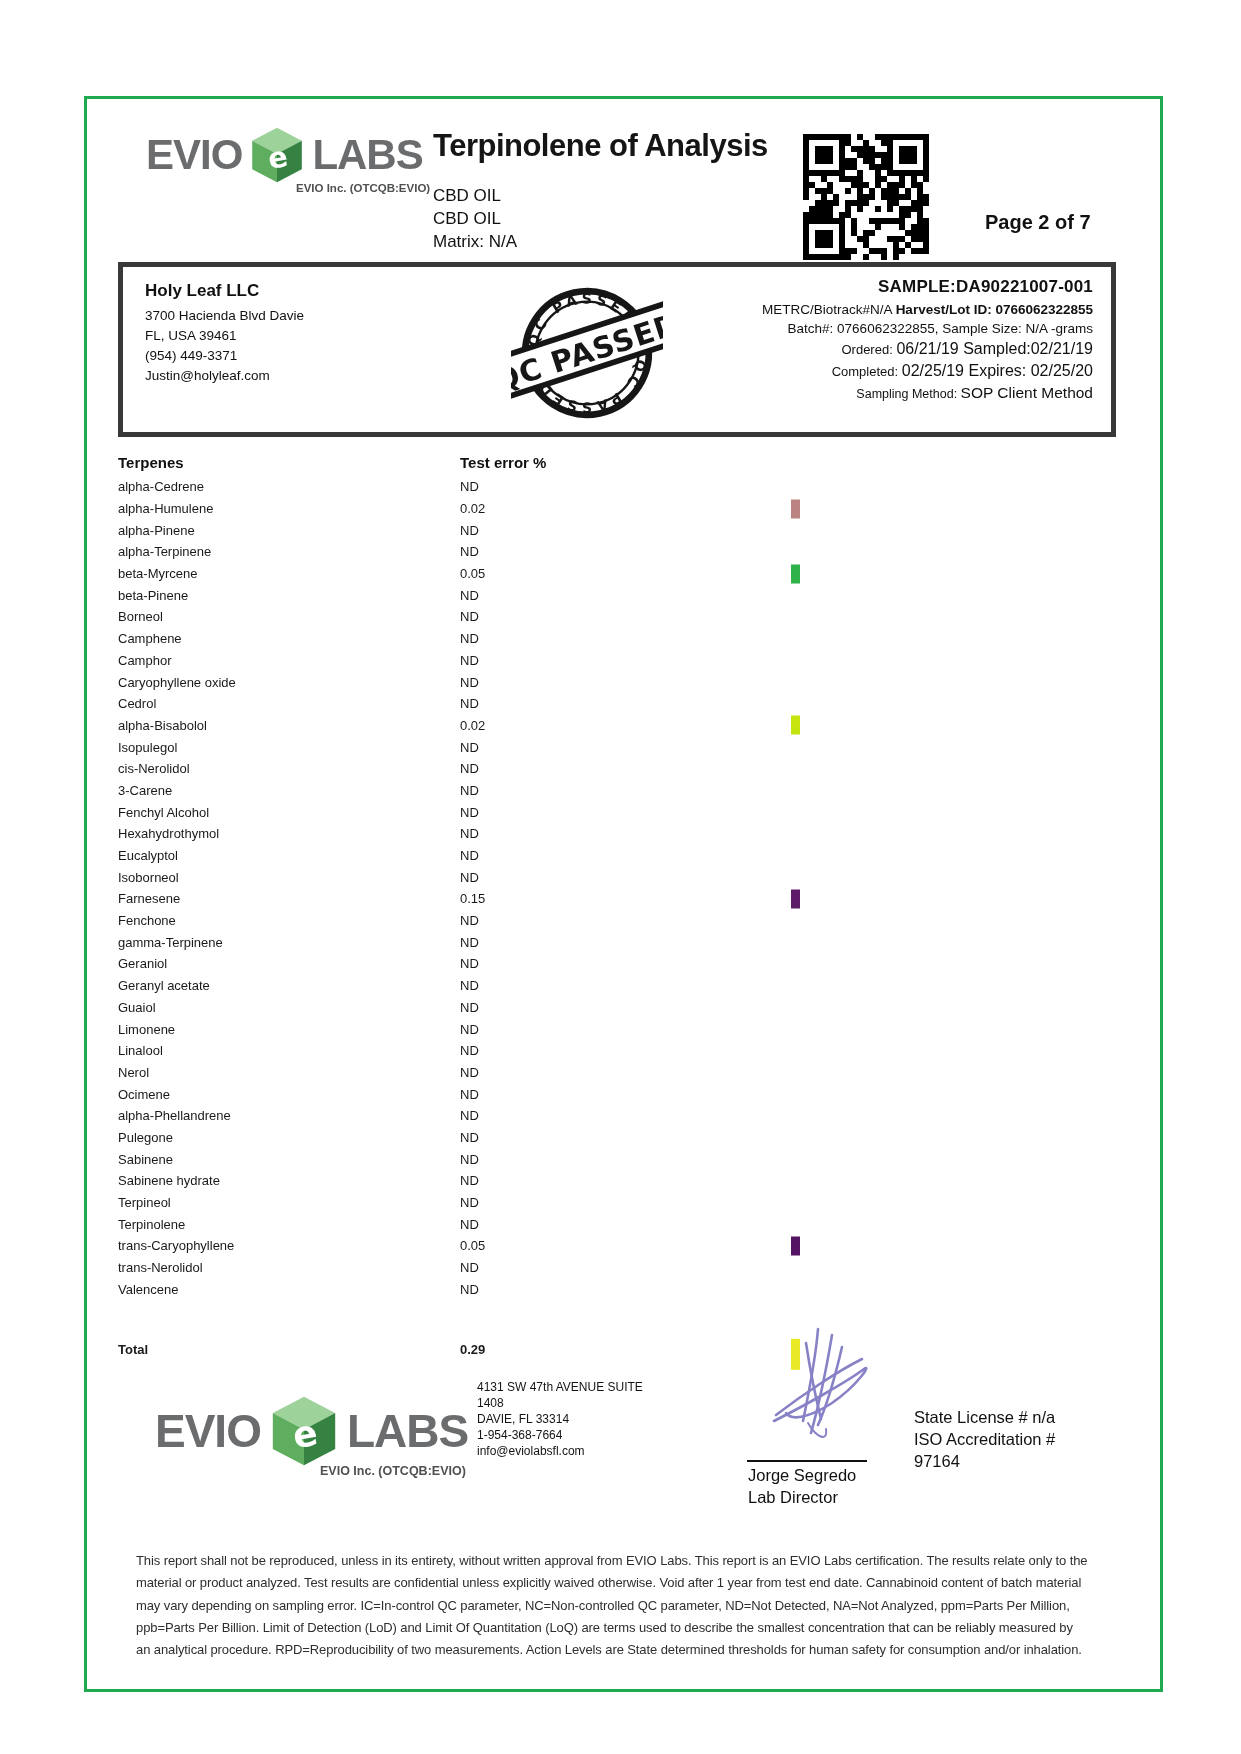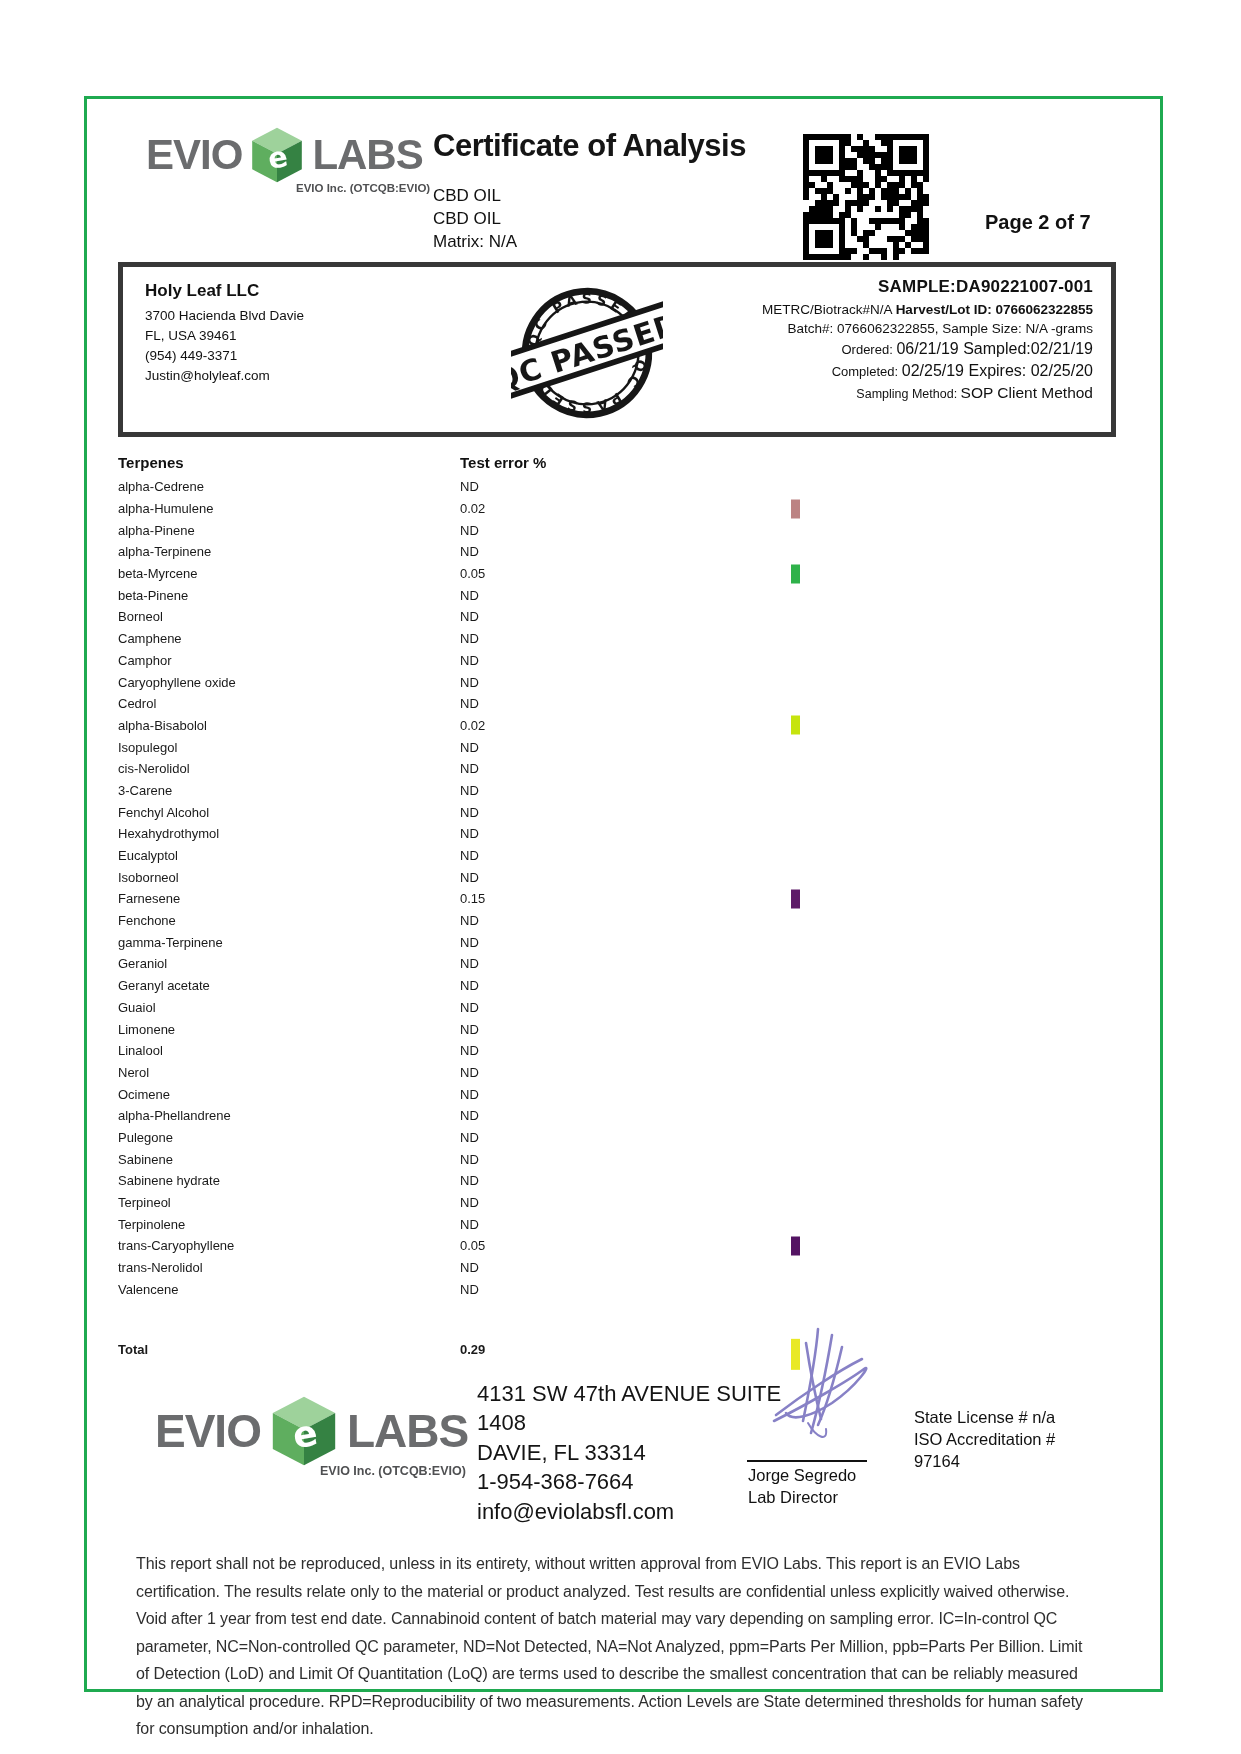--- a/index.html
+++ b/index.html
@@ -64,27 +64,27 @@
   .th2{left:460px;top:454px;font-size:15px;font-weight:bold;}
   .trows{left:118px;top:476px;width:720px;}
   .trow{position:relative;display:flex;align-items:center;height:21.7px;font-size:13px;color:#1a1a1a;}
   .tname{width:342px;}
   .trow.total{font-weight:bold;margin-top:39px;}
   .bar{position:absolute;left:673px;width:9px;height:19px;top:50%;transform:translateY(-50%);}
   .bar.tall{height:31px;transform:translateY(-36%);}
 
   
   .f-logo{left:155px;top:1392px;}
-  .f-address{left:477px;top:1379px;font-size:22px;line-height:1.34;color:#141414;}
+  .f-address{left:477px;top:1379px;font-size:12px;line-height:1.34;color:#141414;}
   .signature{left:760px;top:1323px;width:125px;height:130px;}
   .sig-line{left:747px;top:1460px;width:120px;border-top:2px solid #111;}
   .sig-name{left:748px;top:1466px;font-size:16.5px;}
   .sig-title{left:748px;top:1488px;font-size:16.5px;}
   .license{left:914px;top:1406px;font-size:16.5px;line-height:1.34;}
-  .disclaimer{left:136px;top:1550px;width:952px;font-size:16px;line-height:1.72;color:#2e2e2e;letter-spacing:-.1px;}
+  .disclaimer{left:136px;top:1550px;width:952px;font-size:13px;line-height:1.72;color:#2e2e2e;letter-spacing:-.1px;}
 </style>
 </head>
 <body>
 
 <div class="sheet">
 
   <div class="abs page-border"></div>
 
   <div class="abs logo-h" style="left:146px;top:124px;">
     <div class="evio-logo">
@@ -93,21 +93,21 @@
         <polygon points="50,6 90,27 50,48 10,27" fill="#9ed29b"></polygon>
         <polygon points="10,27 50,48 50,94 10,73" fill="#5fae5f"></polygon>
         <polygon points="90,27 50,48 50,94 90,73" fill="#358243"></polygon>
         <text x="52" y="70" font-size="46" font-weight="bold" fill="#fff" text-anchor="middle" transform="rotate(-10 52 58)" font-family="DejaVu Sans,sans-serif">e</text>
       </svg>
       <span class="evio-word">LABS</span>
     </div>
     <div class="logo-sub">EVIO Inc. (OTCQB:EVIO)</div>
   </div>
 
-  <div class="abs doc-title">Certificate of Analysis</div>
+  <div class="abs doc-title">Terpinolene of Analysis</div>
   <div class="abs prod1">CBD OIL</div>
   <div class="abs prod2">CBD OIL</div>
   <div class="abs matrix">Matrix: N/A</div>
   <div class="abs" id="qr">
       <b style="left: 3px; top: 3px; width: 6px; height: 6px;"></b>
       <b style="left: 9px; top: 3px; width: 6px; height: 6px;"></b>
       <b style="left: 15px; top: 3px; width: 6px; height: 6px;"></b>
       <b style="left: 21px; top: 3px; width: 6px; height: 6px;"></b>
       <b style="left: 27px; top: 3px; width: 6px; height: 6px;"></b>
       <b style="left: 33px; top: 3px; width: 6px; height: 6px;"></b>

